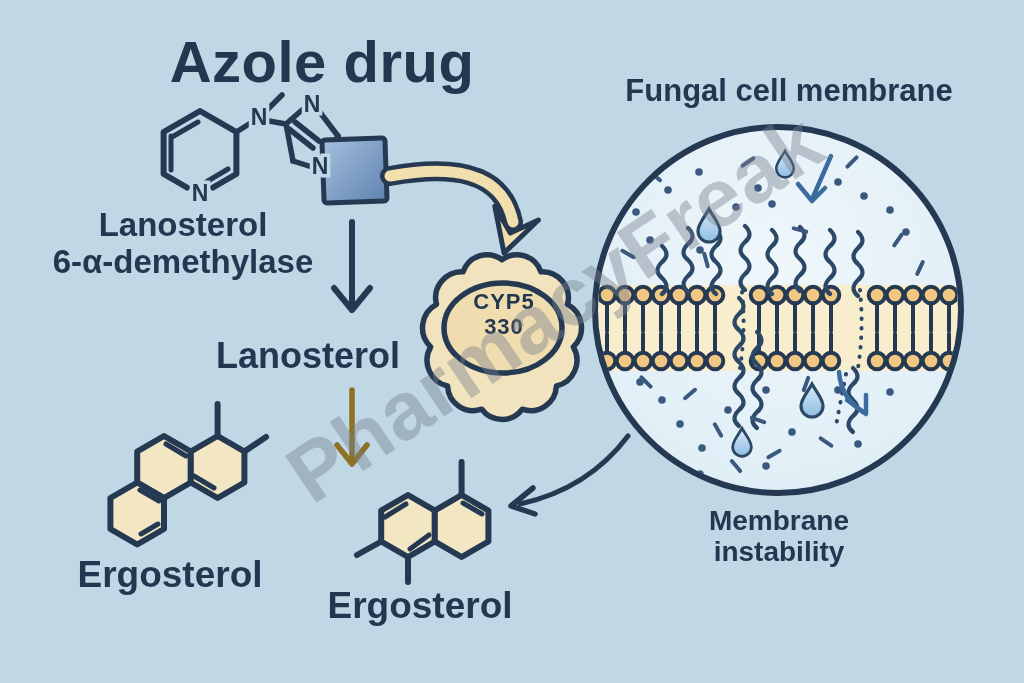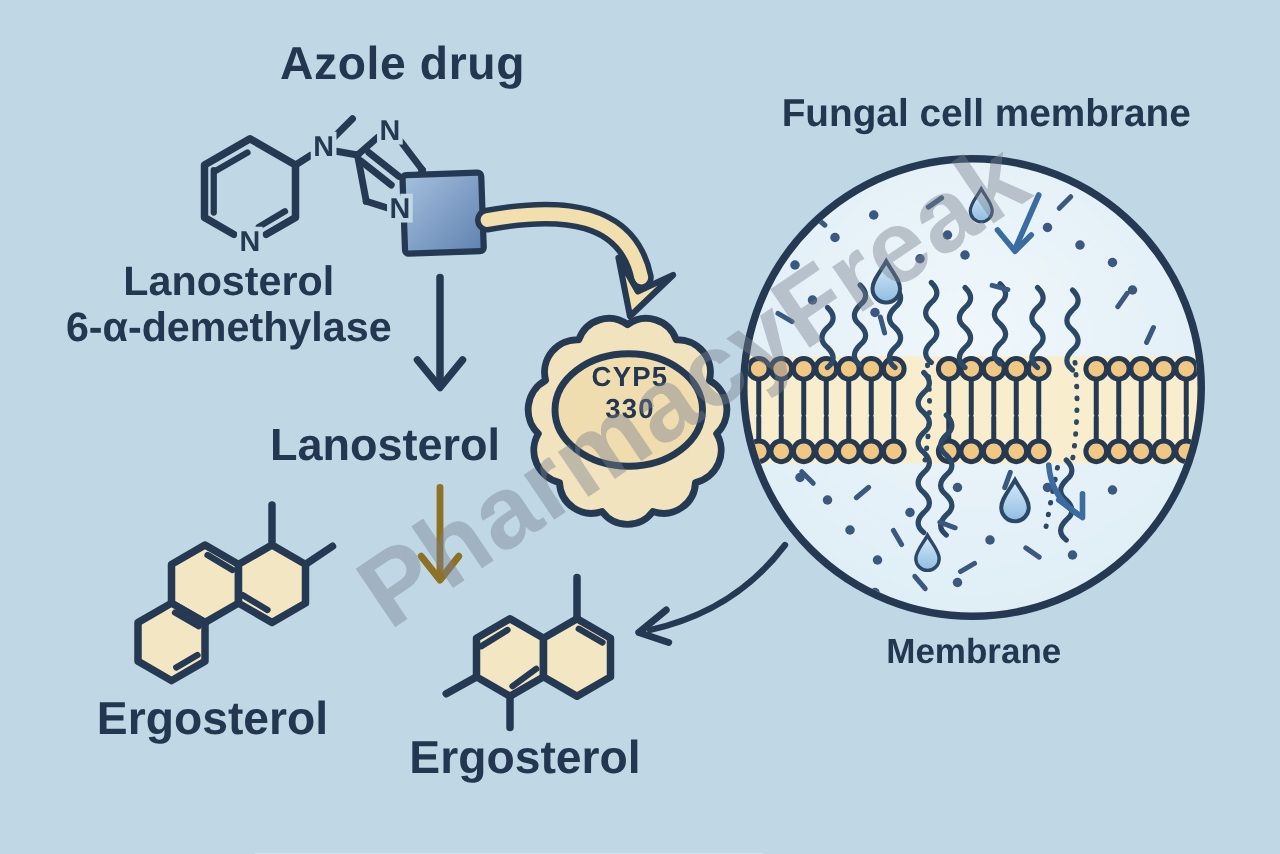--- a/index.html
+++ b/index.html
@@ -7,21 +7,21 @@
     position:relative; width:1024px; height:683px; overflow:hidden;
     background:#c0d8e6;
     font-family:"Liberation Sans", sans-serif;
   }
   #art{position:absolute;left:0;top:0;}
   .label{
     position:absolute; font-weight:700; color:#233850;
     transform:translateX(-50%); text-align:center; white-space:nowrap;
     font-family:"Liberation Sans", sans-serif; line-height:1.12;
   }
-  #titleLbl      {left:322px; top:30px;  font-size:37px; letter-spacing:.5px;}
+  #titleLbl      {left:322px; top:30px;  font-size:58px; letter-spacing:.5px;}
   #enzymeLbl     {left:183px; top:207px; font-size:33px;}
   #fungalLbl     {left:789px; top:74px;  font-size:31px;}
   #midLanoLbl    {left:308px; top:336px; font-size:36px;}
   #ergLeftLbl    {left:170px; top:554px; font-size:37px;}
   #ergMidLbl     {left:420px; top:585px; font-size:37px;}
   #memCapLbl     {left:779px; top:505px; font-size:28px;}
   #cypLbl        {left:504px; top:289px; font-size:22px; letter-spacing:1px; line-height:1.15;}
   #watermark{
     position:absolute; left:555px; top:308px;
     transform:translate(-50%,-50%) rotate(-34deg);
@@ -305,17 +305,18 @@
 <div class="label" id="cypLbl">
   <div>CYP5</div>
   <div>330</div>
 </div>
 
 <div class="label" id="ergLeftLbl">Ergosterol</div>
 <div class="label" id="ergMidLbl">Ergosterol</div>
 
 <div class="label" id="memCapLbl">
   <div>Membrane</div>
+  <div>instability</div>
 </div>
 
 <div id="watermark">PharmacyFreak</div>
 
 </div>
 
 </body></html>

